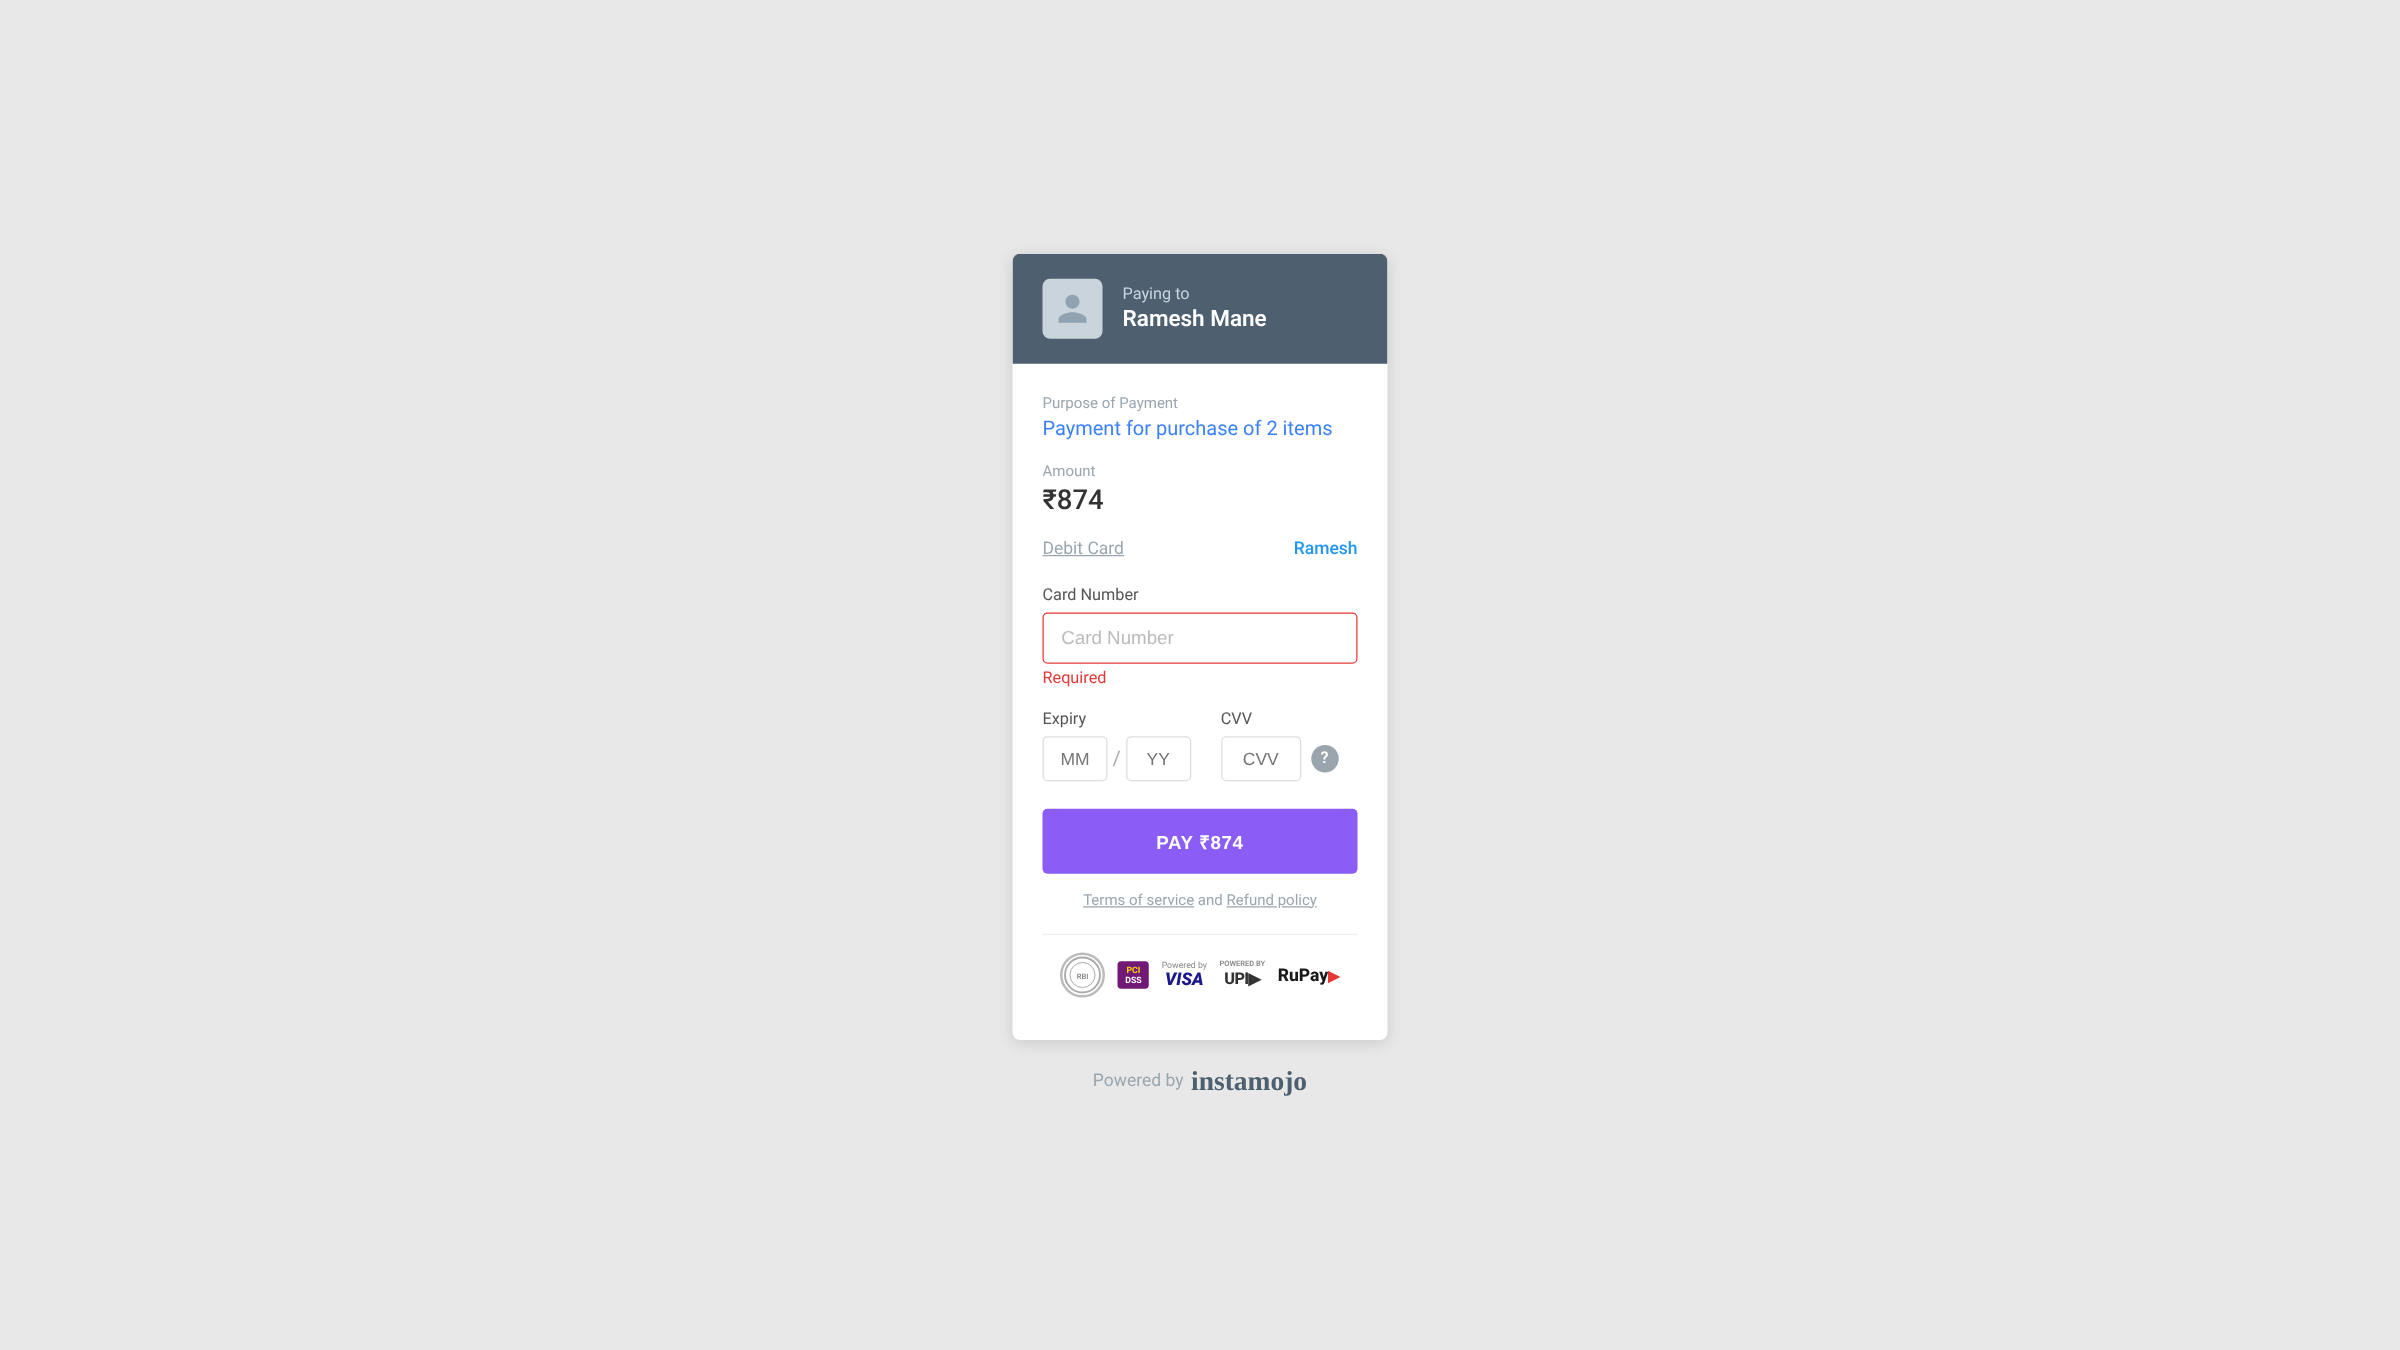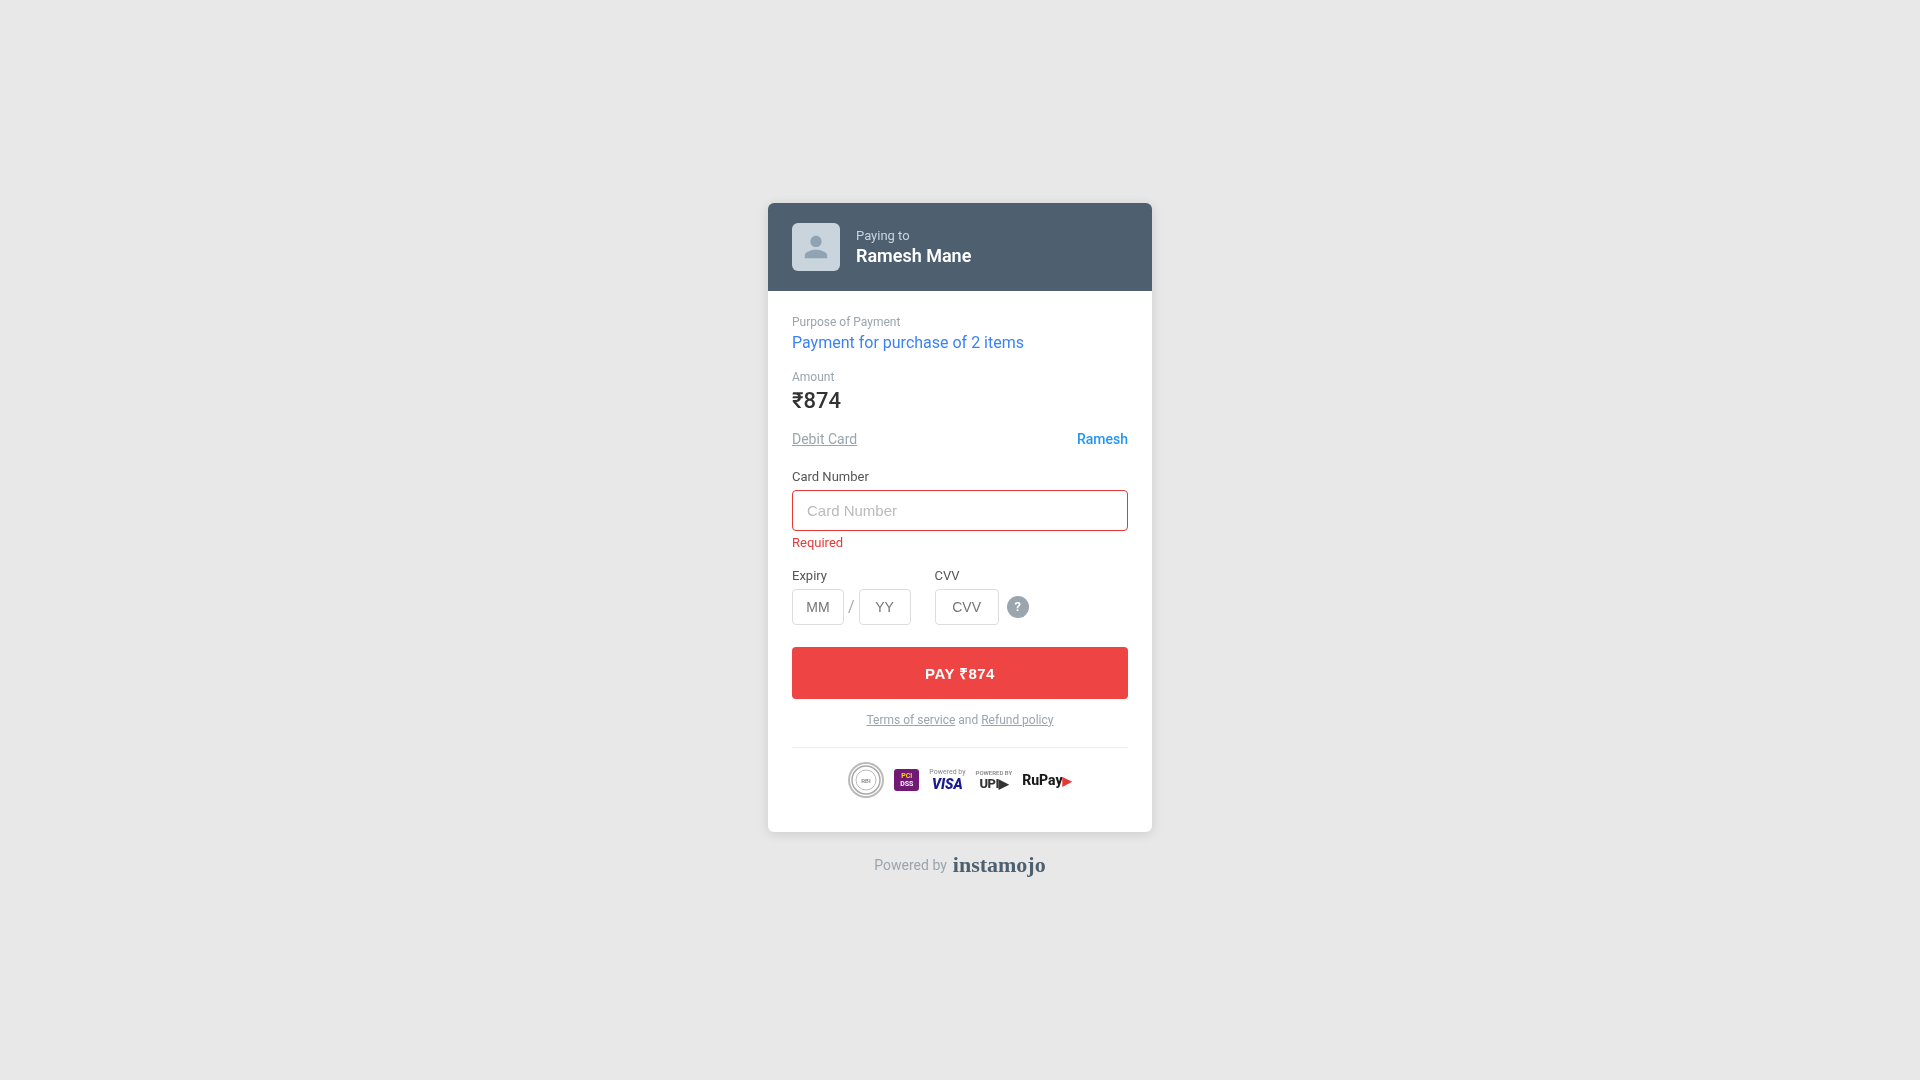--- a/index.html
+++ b/index.html
@@ -10,21 +10,21 @@
       display: flex;
       flex-direction: column;
       align-items: center;
       justify-content: center;
       min-height: 100vh;
       width: 1920px;
       height: 1080px;
     }
 
     .card-container {
-      width: 384px;
+      width: 300px;
       background: #fff;
       border-radius: 6px;
       box-shadow: 0 2px 12px rgba(0,0,0,0.12);
       overflow: hidden;
     }
 
     .card-header {
       background-color: #4e5f70;
       padding: 20px 24px;
       display: flex;
@@ -203,21 +203,21 @@
       align-items: center;
       justify-content: center;
       font-size: 13px;
       font-weight: 600;
       cursor: pointer;
       flex-shrink: 0;
     }
 
     .pay-button {
       width: 100%;
-      background: #ef4444;
+      background: #8b5cf6;
       color: #fff;
       border: none;
       border-radius: 4px;
       padding: 16px;
       font-size: 15px;
       font-weight: 700;
       letter-spacing: 0.5px;
       cursor: pointer;
       margin-bottom: 14px;
     }

